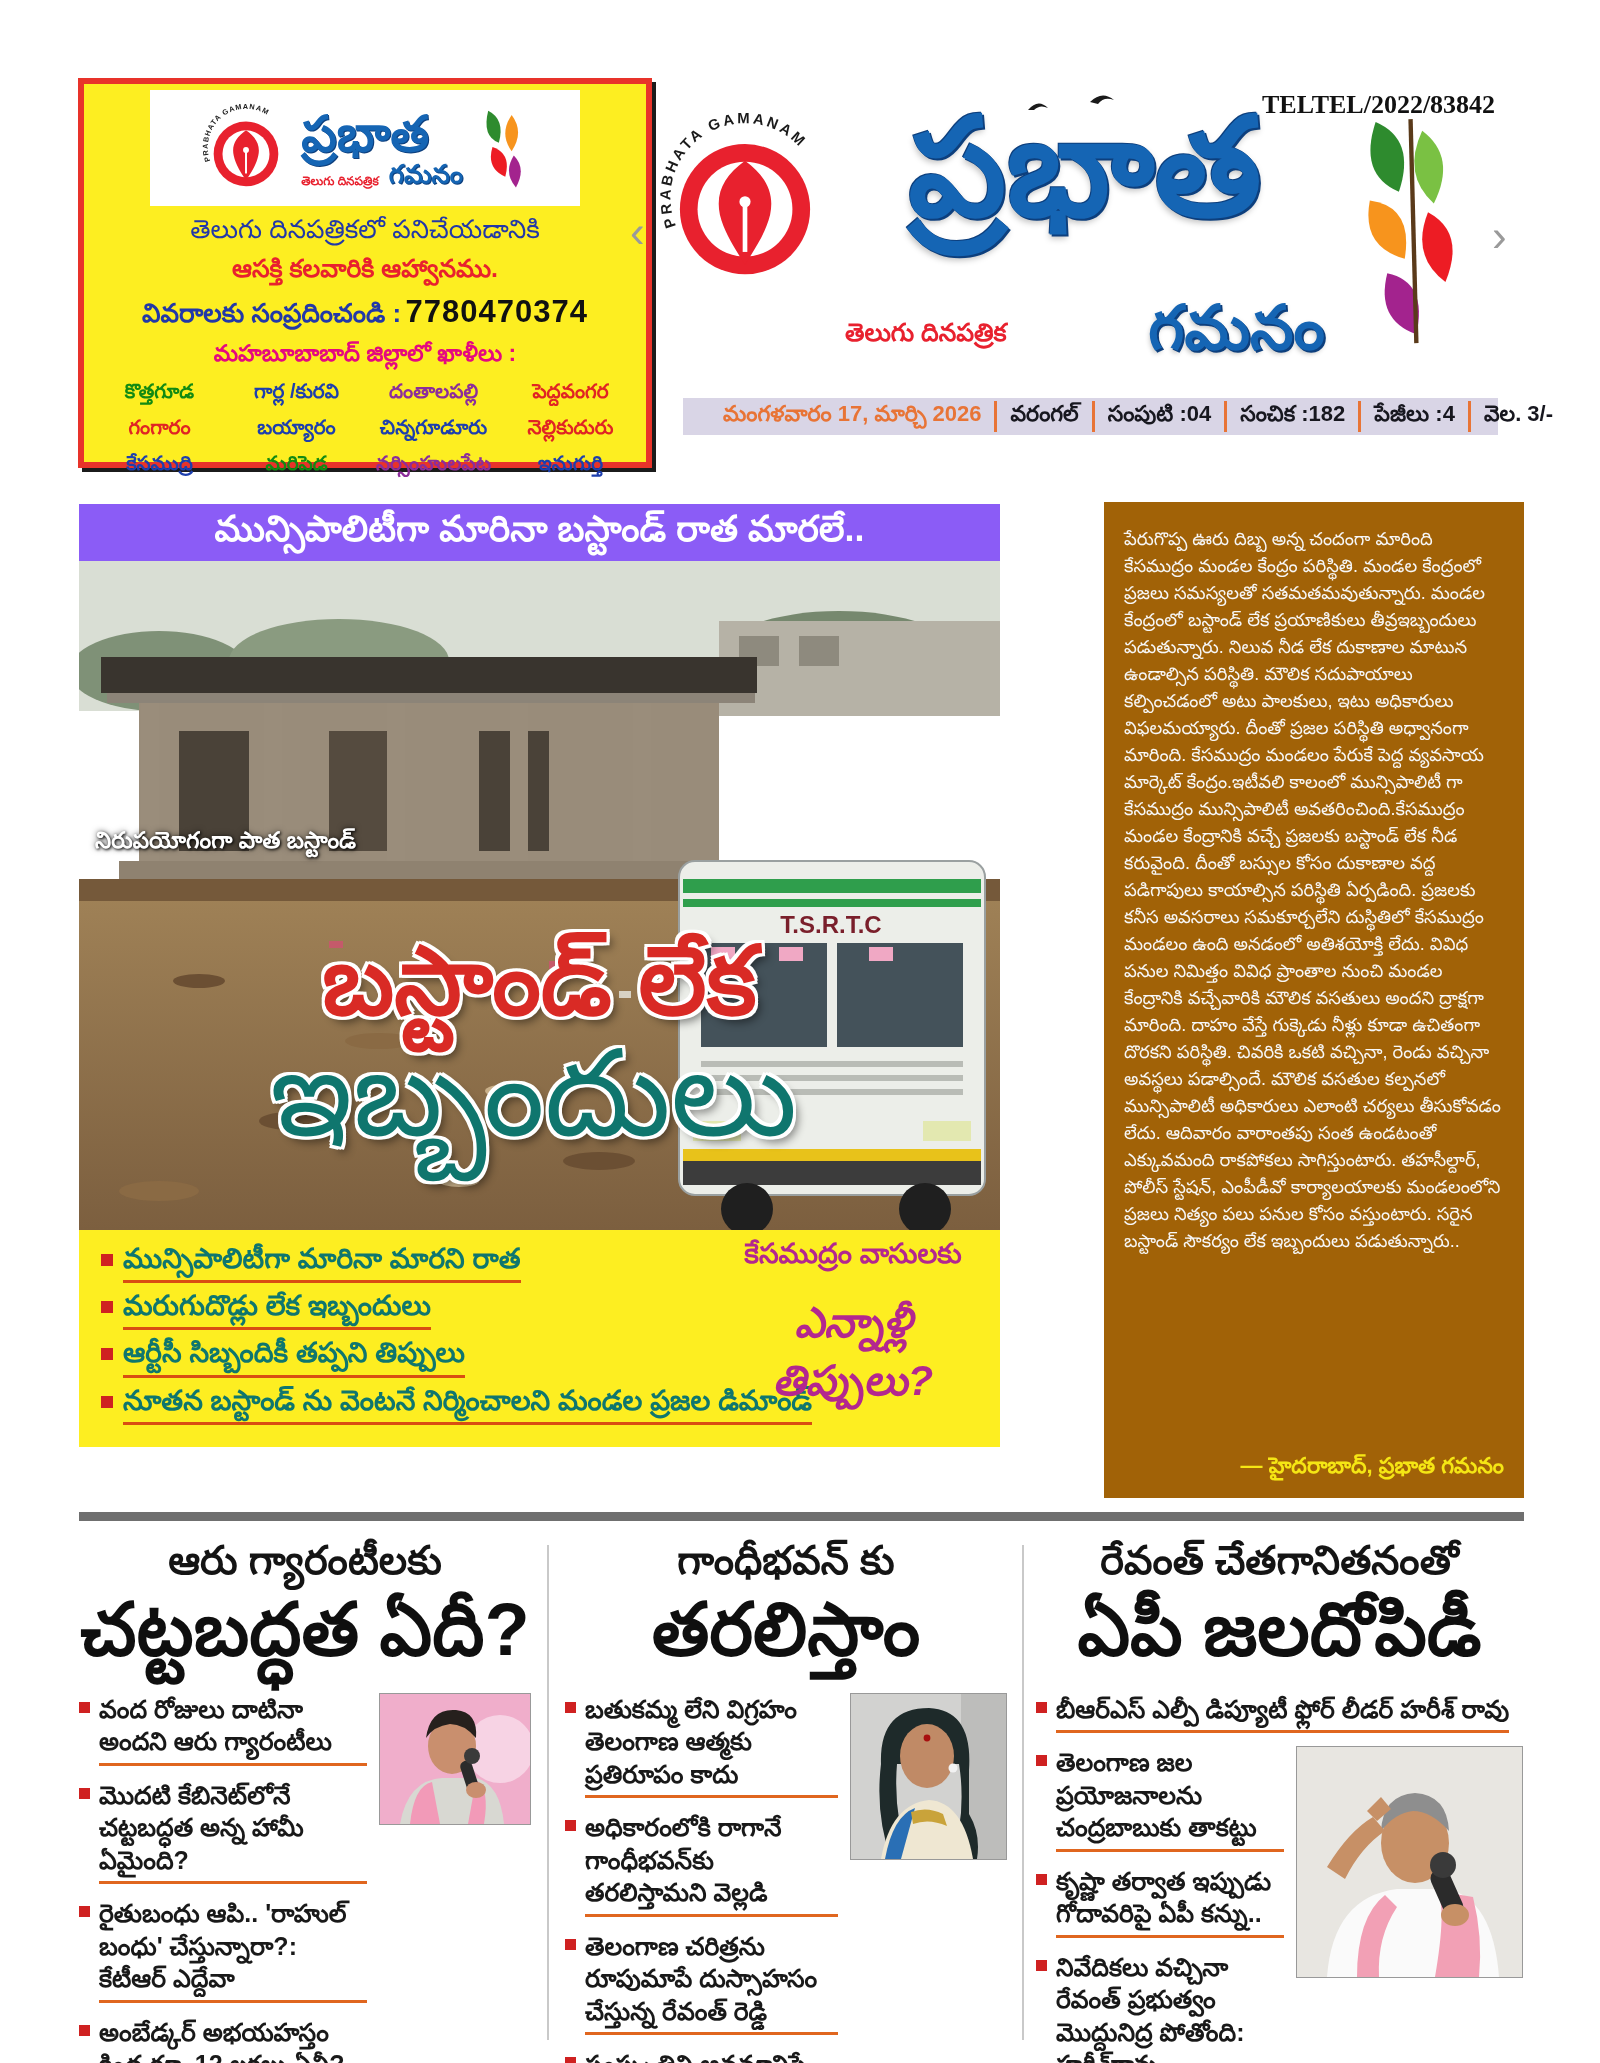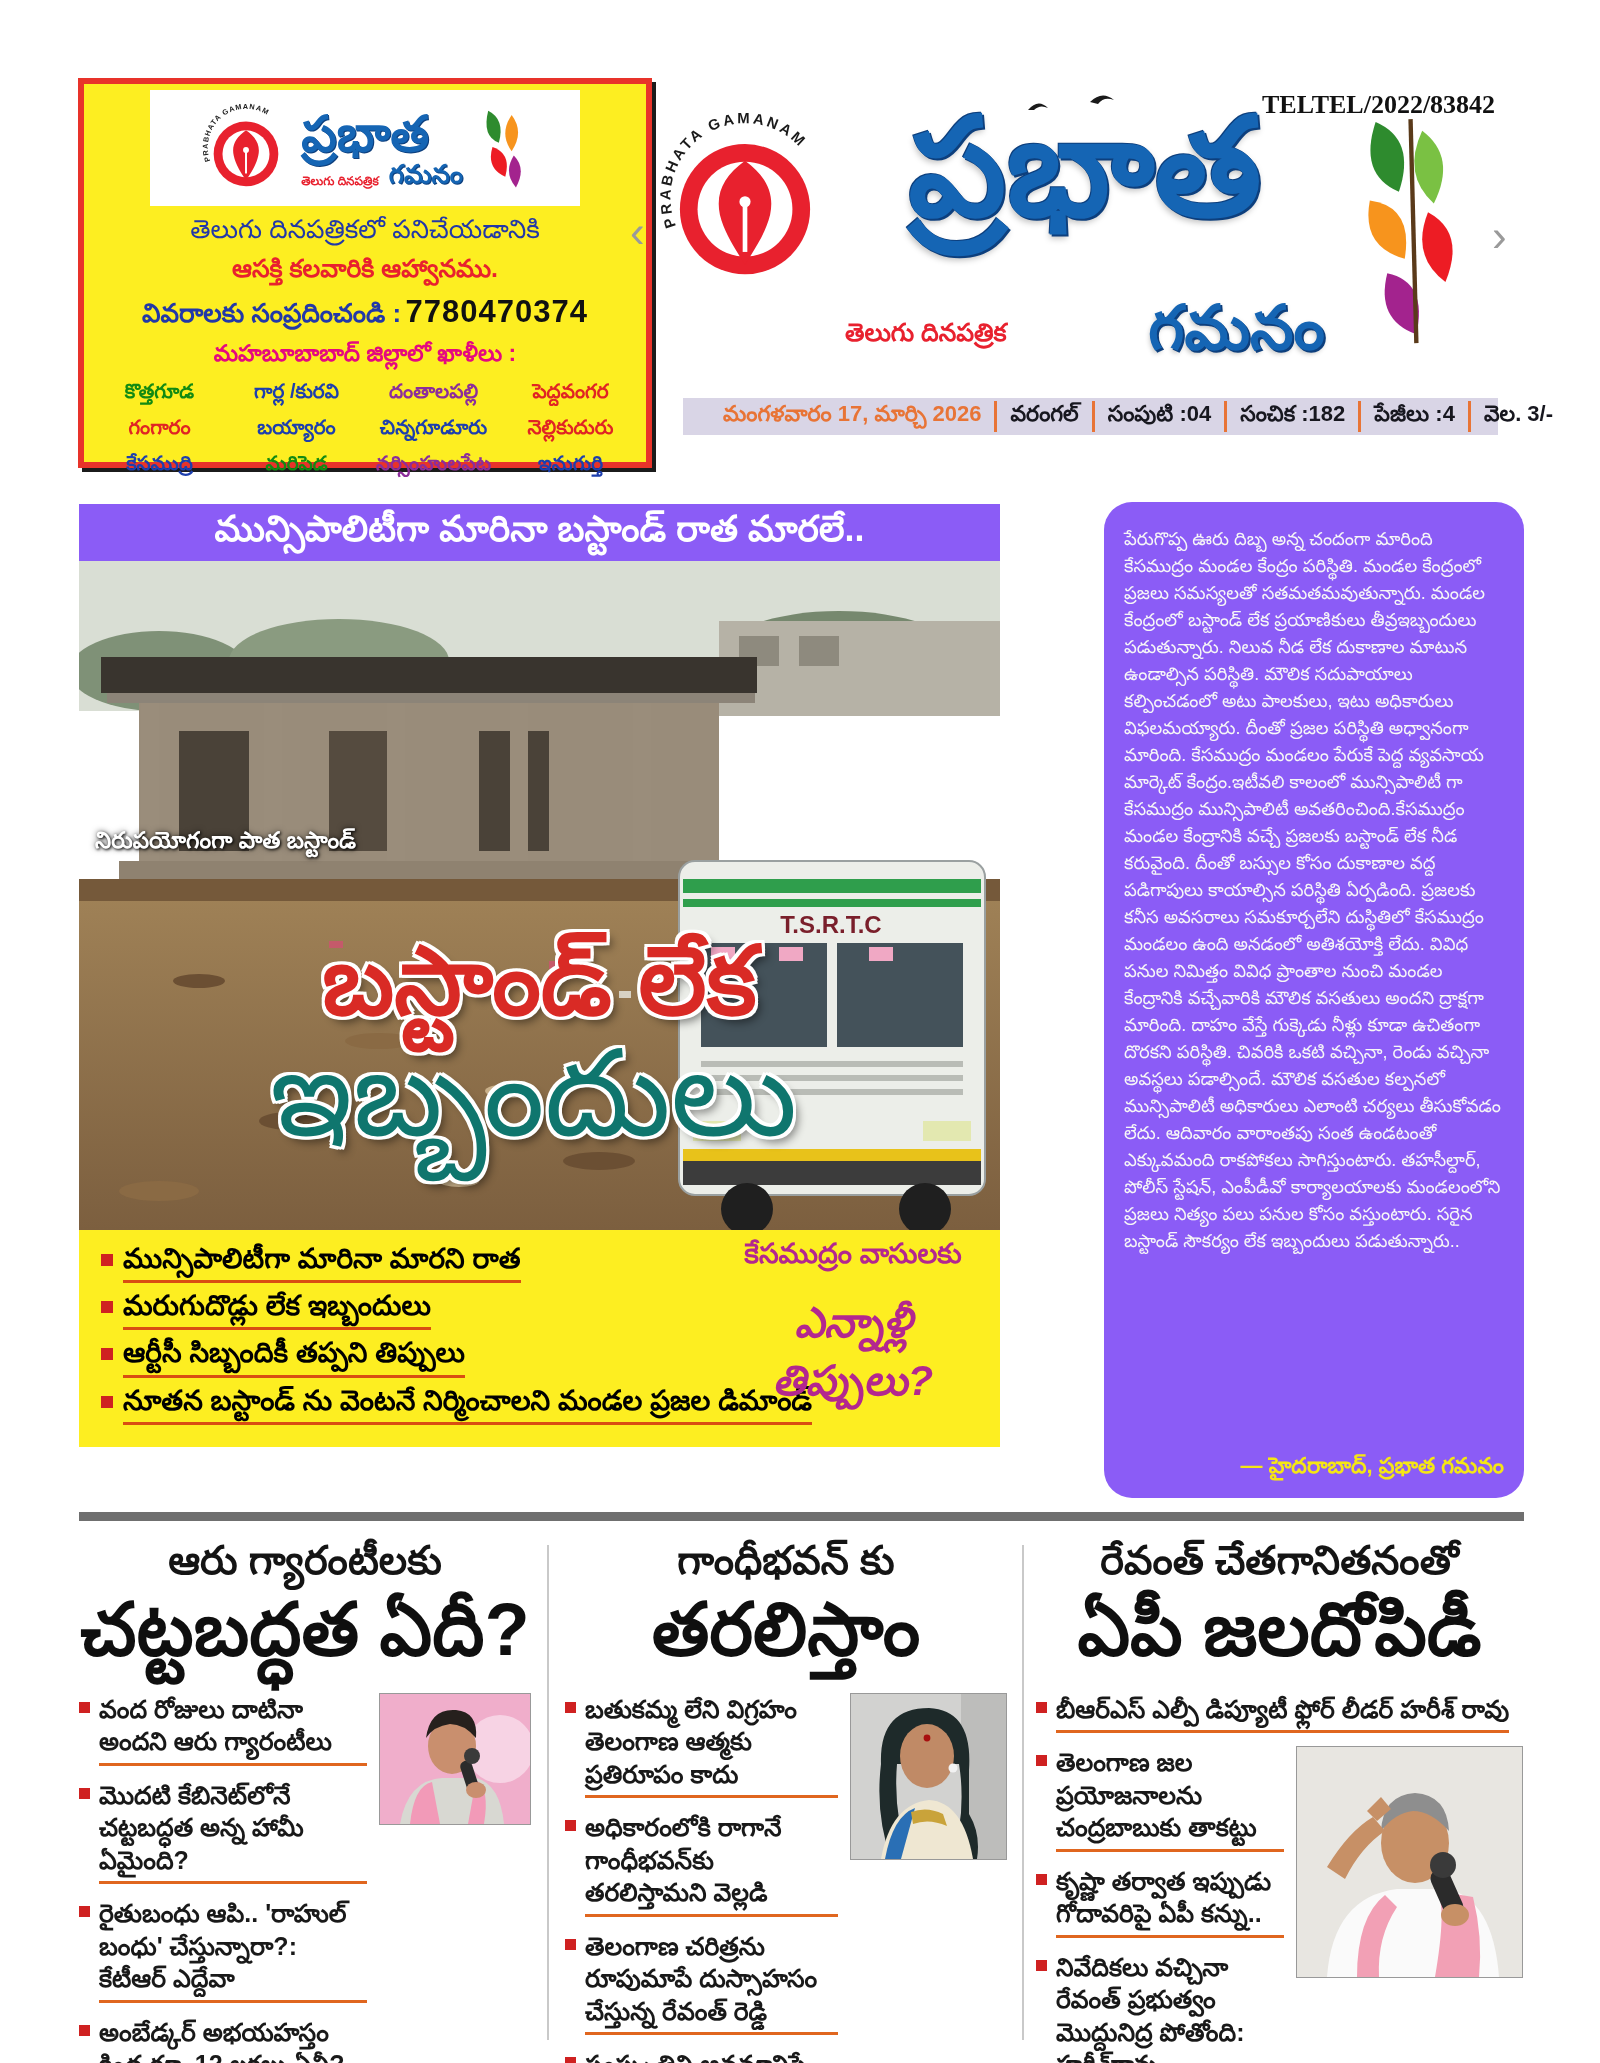--- a/index.html
+++ b/index.html
@@ -63,30 +63,30 @@
                  0 -3px 0 #fff,0 3px 0 #fff,-3px 0 0 #fff,3px 0 0 #fff,5px 6px 8px rgba(0,0,0,.45);}
   .overlay1{position:absolute;left:0;top:372px;width:100%;text-align:center;
             font-size:96px;font-weight:900;color:#d92a25;line-height:1;}
   .overlay2{position:absolute;left:0;top:472px;width:78%;text-align:right;
             font-size:120px;font-weight:400;color:#0f766e;line-height:1;}
 
   .yellow-band{left:79px;top:1230px;width:921px;height:217px;background:#fdee21;
                padding:13px 0 0 22px;box-sizing:border-box;}
   .bullet{display:flex;gap:10px;margin-bottom:7px;align-items:flex-start;}
   .bullet .sq{width:12px;height:12px;background:#cf2121;margin-top:11px;flex:none;}
-  .bullet .txt{font-weight:800;color:#000000;font-size:28px;line-height:1.15;
+  .bullet .txt{font-weight:800;color:#0f766e;font-size:28px;line-height:1.15;
                border-bottom:3px solid #d94d12;padding-bottom:5px;}
   .yb-narrow{max-width:600px;}
   .question{position:absolute;right:4px;top:8px;width:286px;text-align:center;
             color:#b3278f;font-weight:800;}
   .q1{font-size:28px;}
   .q2{font-size:42px;margin-top:22px;font-style:italic;}
 
-  .article-col{left:1104px;top:502px;width:420px;height:996px;background:#8b5cf6;color:#f7f7f7;
-               padding:24px 20px 60px;box-sizing:border-box;font-size:18px;line-height:1.5;overflow:hidden;border-radius:28px;}
+  .article-col{left:1104px;top:502px;width:420px;height:996px;background:#a16207;color:#f7f7f7;
+               padding:24px 20px 60px;box-sizing:border-box;font-size:18px;line-height:1.5;overflow:hidden;}
   .byline{position:absolute;right:20px;bottom:16px;color:#f5e614;font-weight:bold;font-size:22px;}
 
   .h-divider{left:79px;top:1512px;width:1445px;height:9px;background:#6f6f6f;}
 
   
   .v-rule{top:1545px;width:2px;height:495px;background:#c9c9c9;}
   .vr1{left:547px;} .vr2{left:1022px;}
   .story{top:1538px;}
   .s1{left:79px;width:452px;} .s2{left:565px;width:442px;} .s3{left:1036px;width:487px;}
   .kicker{text-align:center;font-size:40px;font-weight:800;color:#141414;line-height:1.1;}

